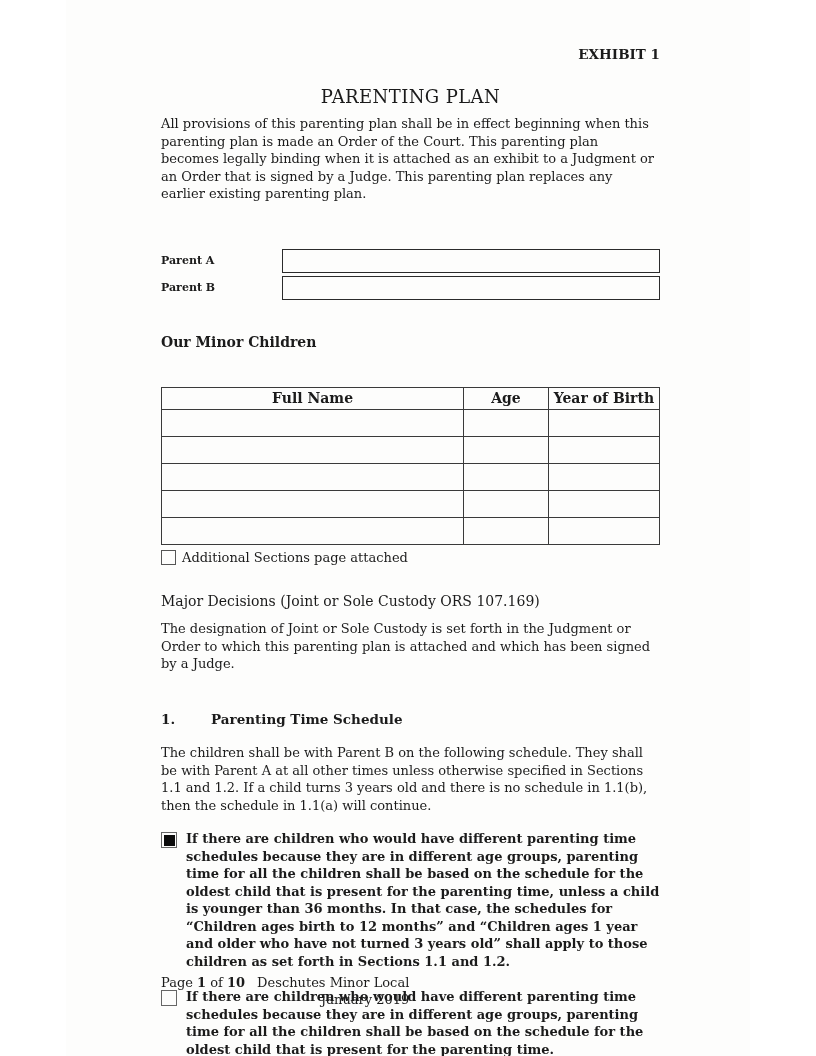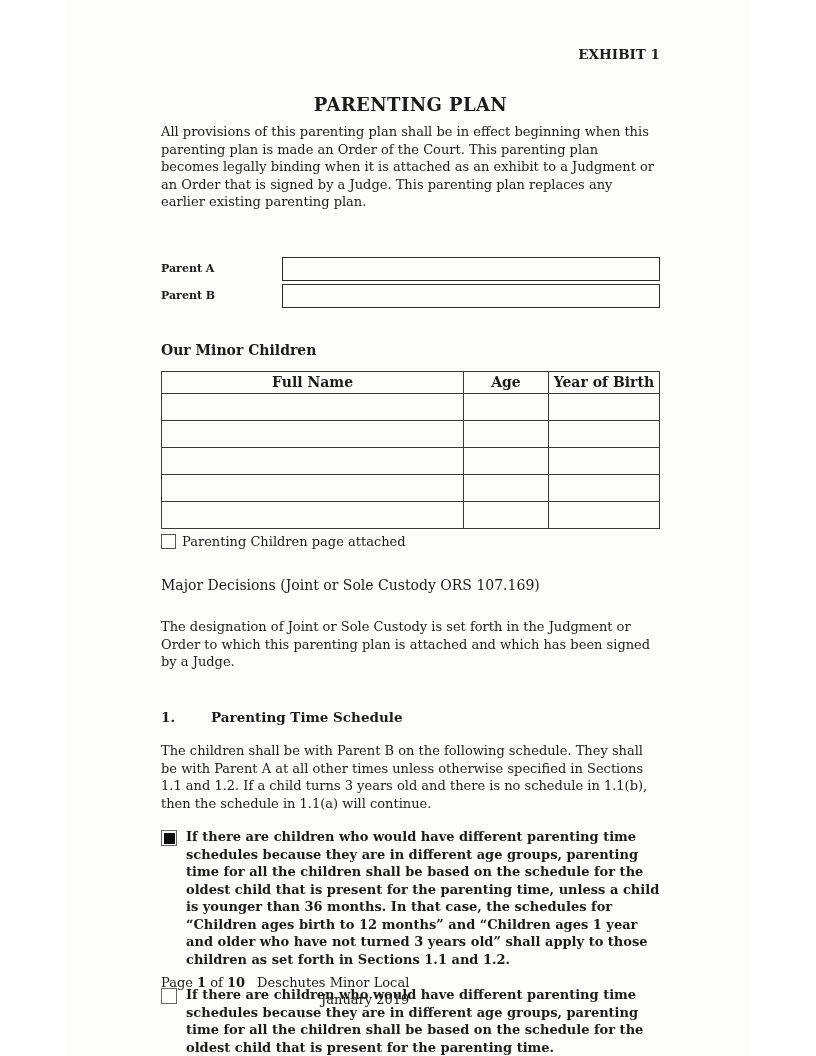--- a/index.html
+++ b/index.html
@@ -13,24 +13,24 @@
     padding: 46px 90px 0 95px;
     font-family: "DejaVu Serif", serif;
     font-size: 13px;
     line-height: 17.5px;
     color: #1b1b1b;
     overflow: hidden;
   }
   .exhibit { text-align: right; font-weight: bold; font-size: 13.5px; }
   .doc-title {
     text-align: center;
-    font-weight: bold;
+    font-weight: normal;
     font-size: 18px;
     letter-spacing: 0.4px;
-    margin-top: 32px;
+    margin-top: 24px;
   }
   .intro { margin-top: 10px; }
 
   .parents { margin-top: 46px; }
   .parent-row { display: flex; align-items: center; margin-bottom: 3px; }
   .parent-label { width: 121px; font-weight: bold; font-size: 11px; flex: none; }
   .parent-input {
     flex: 1;
     height: 22px;
     border: 1.5px solid #2b2b2b;
@@ -38,21 +38,21 @@
     font-family: "DejaVu Serif", serif;
     font-size: 13px;
     padding: 0 6px;
     border-radius: 0;
     outline: none;
   }
 
   .children-heading { margin-top: 34px; font-weight: bold; font-size: 14px; }
 
   table.children {
-    margin-top: 12px;
+    margin-top: 36px;
     border-collapse: collapse;
     width: 100%;
     table-layout: fixed;
   }
   table.children th, table.children td { border: 1px solid #3a3a3a; }
   table.children th {
     font-weight: bold;
     font-size: 14px;
     text-align: center;
     height: 21px;
@@ -76,21 +76,21 @@
   .checkbox.checked::after {
     content: "";
     position: absolute;
     left: 1.5px; top: 1.5px;
     width: 10px; height: 10px;
     background: #0c0c0c;
   }
   .checkbox-line .checkbox { margin-right: 6px; }
 
   .major-heading { margin-top: 26px; font-weight: normal; font-size: 14px; }
-  .major-body { margin-top: 24px; }
+  .major-body { margin-top: 10px; }
 
   .section-heading { margin-top: 38px; display: flex; font-weight: bold; font-size: 13.5px; }
   .section-number { width: 50px; flex: none; }
   .section-intro { margin-top: 16px; }
 
   .option { display: flex; margin-top: 16px; }
   .option + .option { margin-top: 18px; }
   .option .checkbox { margin-top: 2px; margin-right: 9px; width: 14px; height: 14px; border-color: #666; }
   .option .checkbox.checked::after { left: 1.5px; top: 1.5px; width: 11px; height: 11px; }
   .option-text { flex: 1; font-weight: bold; }
@@ -163,21 +163,21 @@
         <tr>
           <td></td>
           <td></td>
           <td></td>
         </tr>
       </tbody>
   </table>
 
   <div class="checkbox-line">
     <span class="checkbox"></span>
-    <span>Parenting Children page attached</span>
+    <span>Additional Sections page attached</span>
   </div>
 
   <div class="major-heading">Major Decisions (Joint or Sole Custody ORS 107.169)</div>
   <p class="major-body">The designation of Joint or Sole Custody is set forth in the Judgment or Order to which this parenting plan is attached and which has been signed by a Judge.</p>
 
   <div class="section-heading">
     <span class="section-number">1.</span>
     <span>Parenting Time Schedule</span>
   </div>
 

